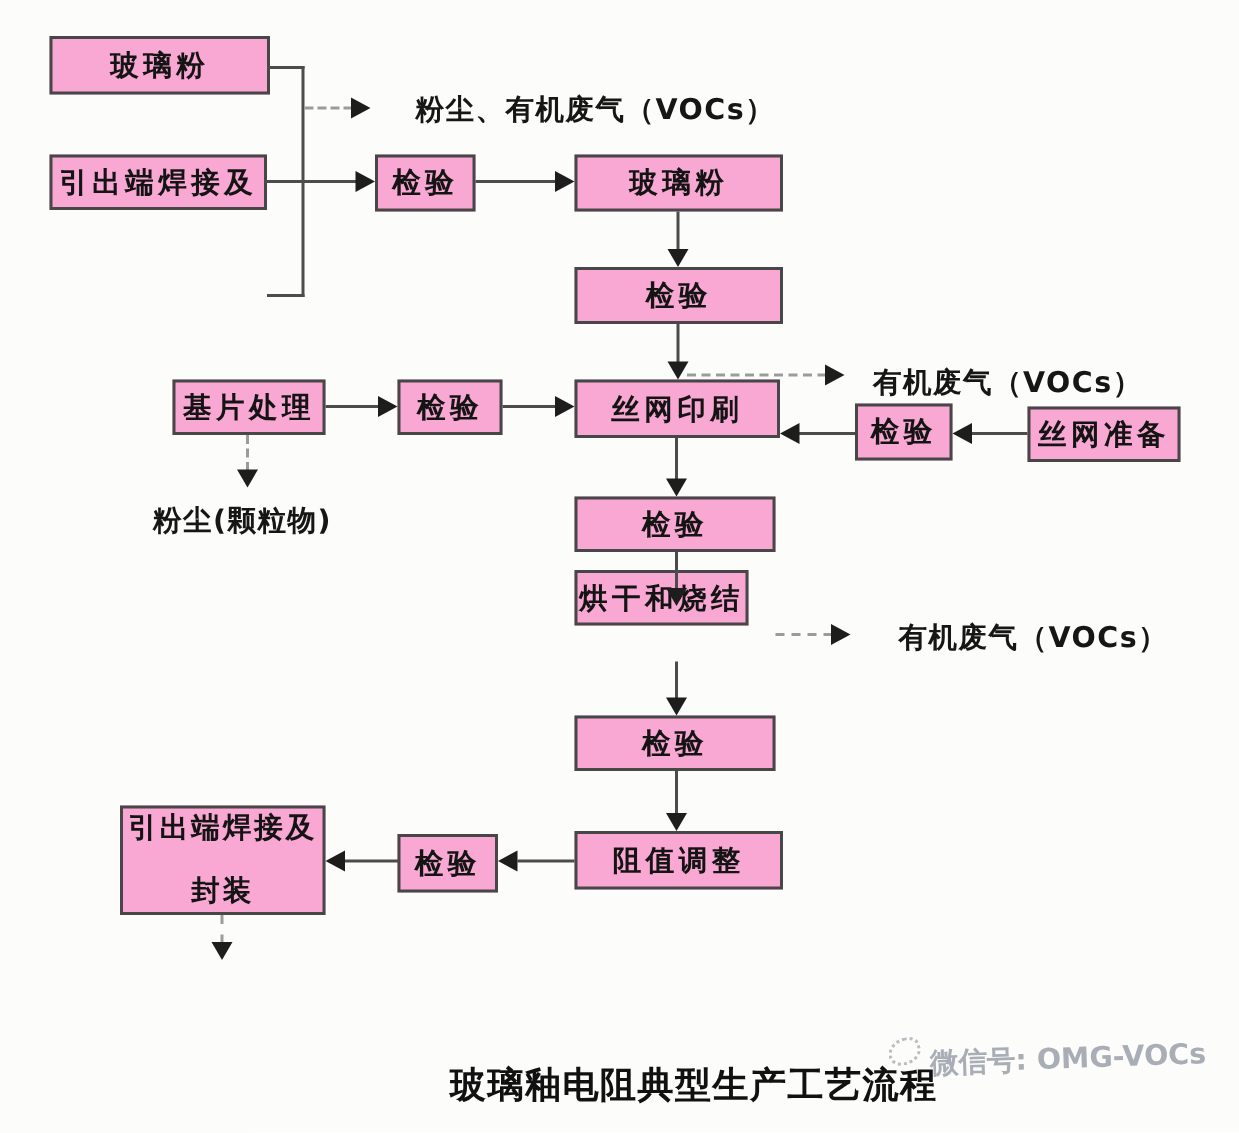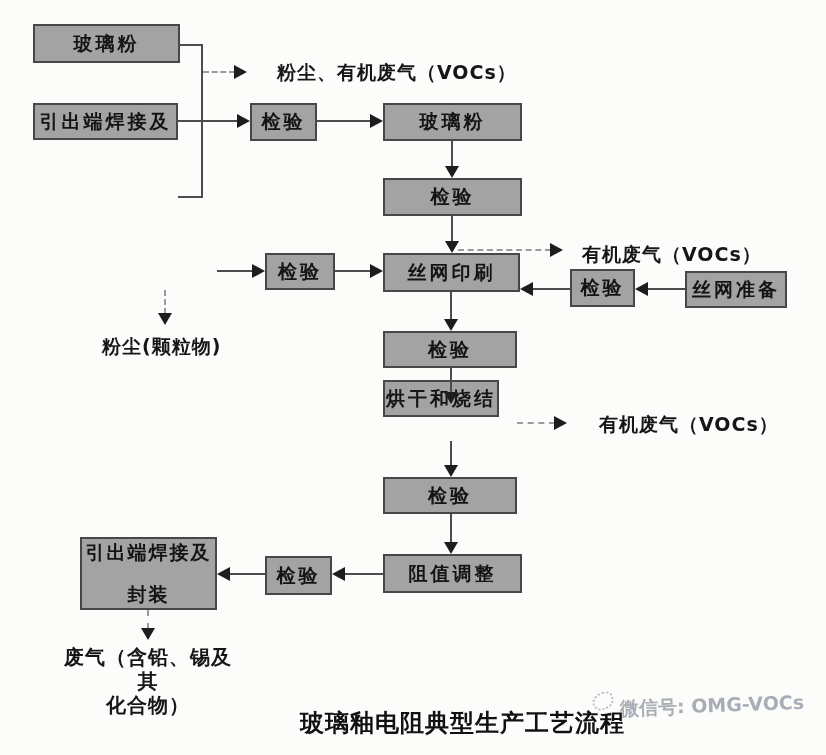--- a/index.html
+++ b/index.html
@@ -4,21 +4,21 @@
 <style>
   html,body{margin:0;padding:0;background:#ffffff;}
   #canvas{
     position:relative;width:826px;height:755px;
     background:#fcfcfa;overflow:hidden;
     font-family:"DejaVu Sans","Liberation Sans",sans-serif;
     color:#181818;
   }
   .box{
     position:absolute;box-sizing:border-box;
-    border:2px solid #474747;background:#a3a3a3;
+    border:2px solid #474747;background:#f9a8d4;
     display:flex;align-items:center;justify-content:center;
     font-size:19px;font-weight:bold;letter-spacing:3px;
     text-align:center;color:#141414;
   }
   .box.two-line{flex-direction:column;line-height:27px;letter-spacing:2px;}
   .hline{position:absolute;height:2px;background:#4c4c4c;}
   .vline{position:absolute;width:2px;background:#4c4c4c;}
   .dash-h{position:absolute;height:0;border-top:2px dashed #9b9b9b;}
   .dash-v{position:absolute;width:0;border-left:2px dashed #9b9b9b;}
   .ah-r{position:absolute;width:0;height:0;
@@ -56,20 +56,21 @@
 </head>
 <body>
 
 <div id="canvas">
 
   <div class="box" style="left:33px;top:24px;width:147px;height:39px;">玻璃粉</div>
   <div class="box" style="left:33px;top:103px;width:145px;height:37px;">引出端焊接及</div>
   <div class="box" style="left:250px;top:103px;width:67px;height:38px;">检验</div>
   <div class="box" style="left:383px;top:103px;width:139px;height:38px;">玻璃粉</div>
   <div class="box" style="left:383px;top:178px;width:139px;height:38px;">检验</div>
+  <div class="box" style="left:115px;top:253px;width:102px;height:37px;">基片处理</div>
   <div class="box" style="left:265px;top:253px;width:70px;height:37px;">检验</div>
   <div class="box" style="left:383px;top:253px;width:137px;height:39px;">丝网印刷</div>
   <div class="box" style="left:570px;top:269px;width:65px;height:38px;">检验</div>
   <div class="box" style="left:685px;top:271px;width:102px;height:37px;">丝网准备</div>
   <div class="box" style="left:383px;top:331px;width:134px;height:37px;">检验</div>
   <div class="box" style="left:383px;top:380px;width:116px;height:37px;">烘干和烧结</div>
   <div class="box" style="left:383px;top:477px;width:134px;height:37px;">检验</div>
   <div class="box" style="left:383px;top:554px;width:139px;height:39px;">阻值调整</div>
   <div class="box" style="left:265px;top:556px;width:67px;height:39px;">检验</div>
   <div class="box two-line" style="left:80px;top:537px;width:137px;height:73px;justify-content:space-between;">
@@ -128,23 +129,19 @@
   <div class="hline" style="left:230px;top:573px;width:36px;"></div>
   <div class="ah-l" style="left:217px;top:567px;"></div>
 
   <div class="dash-v" style="left:147px;top:610px;height:19px;"></div>
   <div class="ah-d" style="left:141px;top:628px;"></div>
 
   <div class="freetext" style="left:277px;top:60px;">粉尘、有机废气（VOCs）</div>
   <div class="freetext" style="left:582px;top:242px;">有机废气（VOCs）</div>
   <div class="freetext" style="left:102px;top:334px;">粉尘(颗粒物)</div>
   <div class="freetext" style="left:599px;top:412px;">有机废气（VOCs）</div>
-  <div class="waste-gas" style="left:56px;top:645px;">
-    <div>废气（含铅、锡及其</div>
-    <div>化合物）</div>
-  </div>
 
   <div class="title" style="left:300px;top:707px;">玻璃釉电阻典型生产工艺流程</div>
 
   <div class="wm-blob" style="left:592px;top:692px;"></div>
   <div class="watermark" style="left:620px;top:693px;">微信号: OMG-VOCs</div>
 
 </div>
 
 </body></html>

